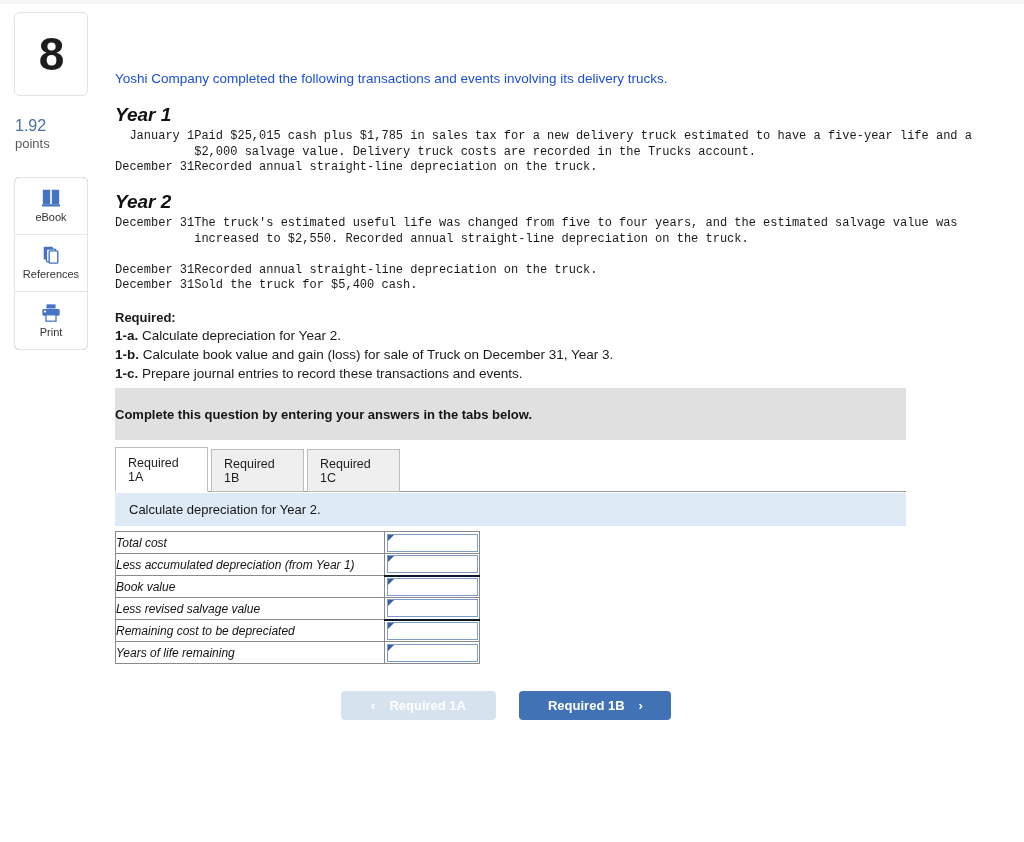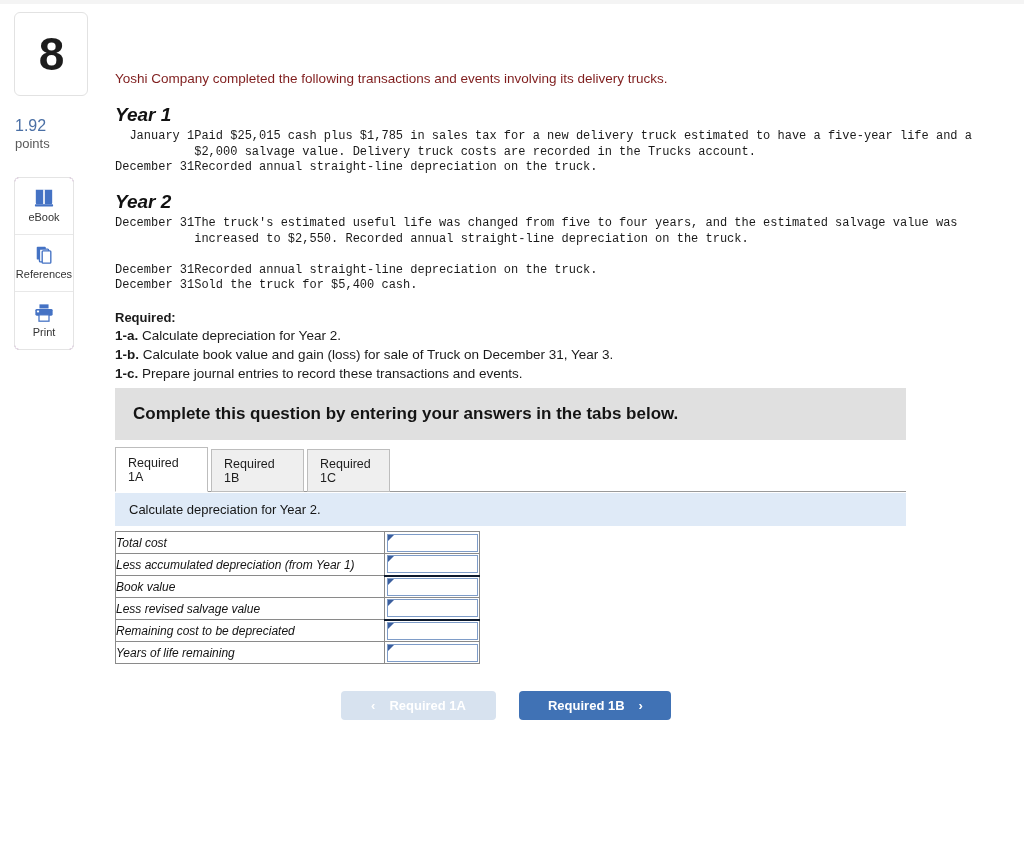--- a/index.html
+++ b/index.html
@@ -60,21 +60,21 @@
     line-height: 1.25;
   }
   .points-label {
     font-size: 13px;
     color: #5a5a5a;
     line-height: 1.3;
   }
 
   .tool-stack {
     margin-top: 24px;
-    width: 60px;
+    width: 74px;
     border: 1px solid #e4e4e4;
     border-radius: 5px;
     background: #701a75;
     overflow: hidden;
   }
   .tool-btn {
     height: 57px;
     border-bottom: 1px solid #e8e8e8;
     display: flex;
     flex-direction: column;
@@ -94,21 +94,21 @@
 
   
   .content {
     position: absolute;
     left: 115px;
     top: 70px;
     width: 900px;
   }
   .intro {
     font-size: 13.5px;
-    color: #7f1d1d;
+    color: #1d4ed8;
     line-height: 1.35;
     margin: 0 0 16px 0;
   }
   .year-head {
     font-size: 19px;
     font-weight: bold;
     font-style: italic;
     margin: 0 0 3px 0;
     color: #111;
   }
@@ -145,24 +145,23 @@
     position: absolute;
     left: 115px;
     top: 388px;
     width: 791px;
     height: 52px;
     background: #e0e0e0;
     display: flex;
     align-items: center;
   }
   .banner-text {
-    font-size: 17px;
+    font-size: 13px;
     font-weight: bold;
     color: #141414;
-    padding-left: 18px;
   }
 
   
   .tabstrip {
     position: absolute;
     left: 115px;
     top: 447px;
     width: 791px;
     height: 45px;
   }
@@ -188,21 +187,21 @@
     padding: 0 12px;
   }
   .tab.active {
     background: #ffffff;
     border-bottom: 1px solid #ffffff;
     height: 45px;
     z-index: 3;
   }
   .tab-1a { left: 0;   width: 93px; }
   .tab-1b { left: 96px; width: 93px; }
-  .tab-1c { left: 192px; width: 83px; }
+  .tab-1c { left: 192px; width: 93px; }
 
   
   .prompt-band {
     position: absolute;
     left: 115px;
     top: 493px;
     width: 791px;
     height: 33px;
     background: #dfeaf7;
     display: flex;

